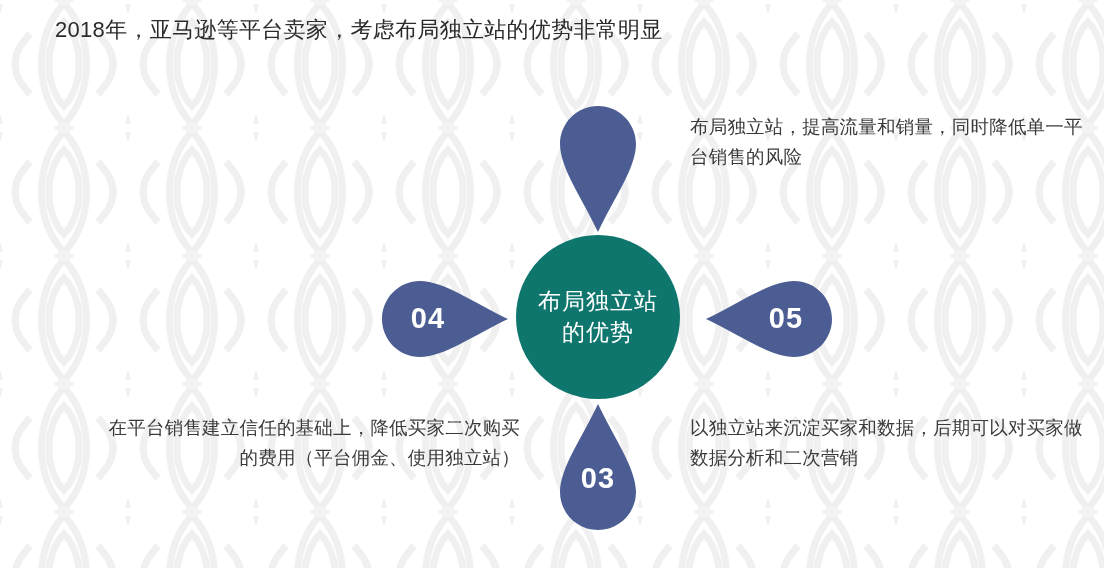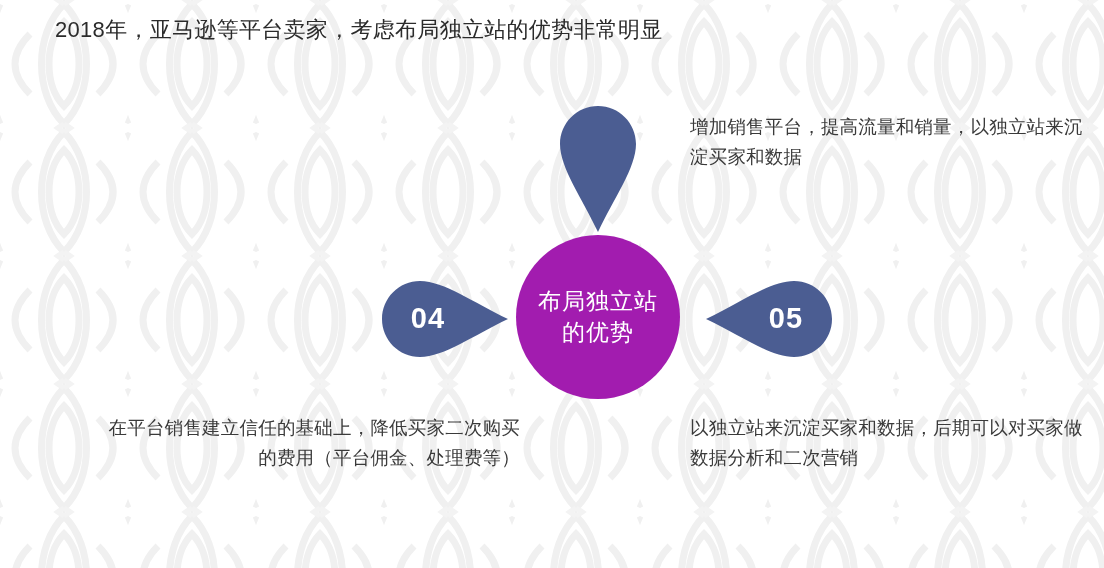--- a/index.html
+++ b/index.html
@@ -47,21 +47,21 @@
   }
 
   
   #center-node {
     position: absolute;
     left: 516px;
     top: 235px;
     width: 164px;
     height: 164px;
     border-radius: 50%;
-    background: #a21caf;
+    background: #0f766e;
     z-index: 4;
     display: flex;
     align-items: center;
     justify-content: center;
   }
   #center-node .center-label {
     color: #ffffff;
     font-size: 23px;
     line-height: 31px;
     text-align: center;
@@ -139,39 +139,45 @@
         </g>
       </pattern>
     </defs>
     <rect x="0" y="0" width="1104" height="568" fill="#ffffff"></rect>
     <rect x="0" y="0" width="1104" height="568" fill="url(#damask)"></rect>
   </svg>
 
   <div id="page-title">2018年，亚马逊等平台卖家，考虑布局独立站的优势非常明显</div>
 
 
-  <div id="desc-01-top" class="desc left-align">增加销售平台，提高流量和销量，以独立站来沉淀买家和数据</div>
+  <div id="desc-01-top" class="desc left-align">布局独立站，提高流量和销量，同时降低单一平台销售的风险</div>
 
-  <div id="desc-03-bot" class="desc right-align">在平台销售建立信任的基础上，降低买家二次购买的费用（平台佣金、处理费等）</div>
+  <div id="desc-03-bot" class="desc right-align">在平台销售建立信任的基础上，降低买家二次购买的费用（平台佣金、使用独立站）</div>
 
   <div id="desc-02-bot" class="desc left-align">以独立站来沉淀买家和数据，后期可以对买家做数据分析和二次营销</div>
 
   <div id="pin-01" class="pin">
     <svg width="92" height="130" viewBox="0 0 92 130">
       <path d="M46 0 C 25 0 8 17 8 38 C 8 62 30 92 46 126 C 62 92 84 62 84 38 C 84 17 67 0 46 0 Z" fill="#4b5d92"></path>
     </svg>
   </div>
 
   <div id="pin-02" class="pin">
     <svg width="130" height="86" viewBox="0 0 130 86">
       <path d="M130 43 C 130 22 113 5 92 5 C 68 5 38 27 4 43 C 38 59 68 81 92 81 C 113 81 130 64 130 43 Z" fill="#4b5d92"></path>
     </svg>
     <span class="num">05</span>
   </div>
 
+  <div id="pin-03" class="pin">
+    <svg width="92" height="130" viewBox="0 0 92 130">
+      <path d="M46 130 C 25 130 8 113 8 92 C 8 68 30 38 46 4 C 62 38 84 68 84 92 C 84 113 67 130 46 130 Z" fill="#4b5d92"></path>
+    </svg>
+    <span class="num">03</span>
+  </div>
 
   <div id="pin-04" class="pin">
     <svg width="130" height="86" viewBox="0 0 130 86">
       <path d="M0 43 C 0 22 17 5 38 5 C 62 5 92 27 126 43 C 92 59 62 81 38 81 C 17 81 0 64 0 43 Z" fill="#4b5d92"></path>
     </svg>
     <span class="num">04</span>
   </div>
 
   <div id="center-node">
     <div class="center-label">

